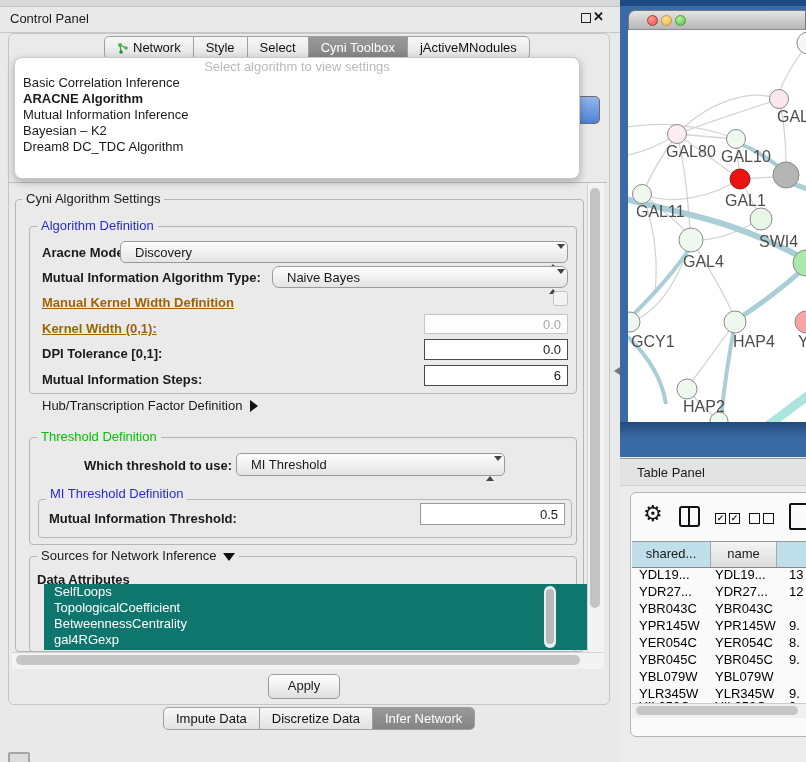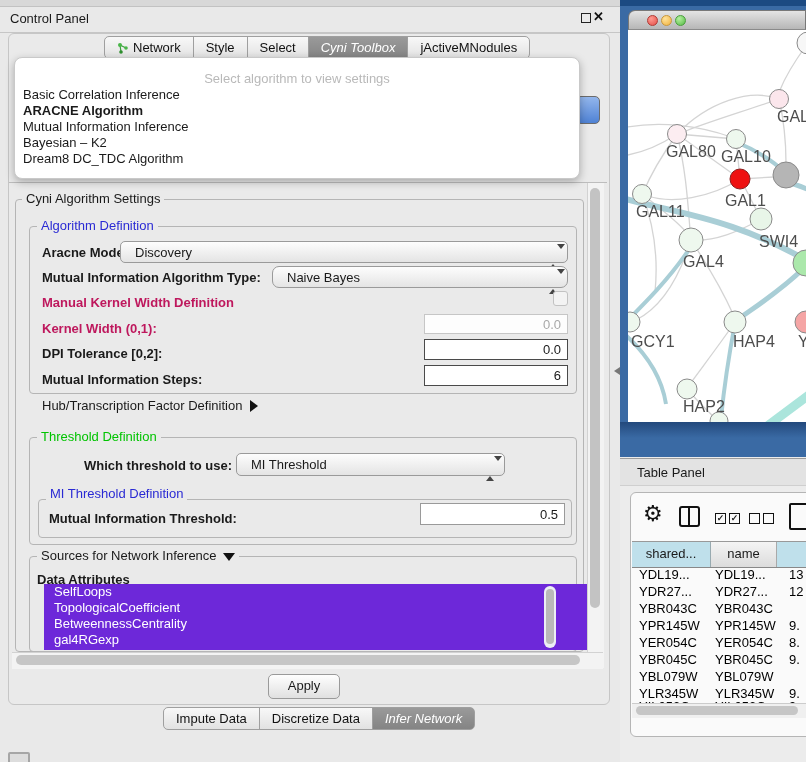--- a/index.html
+++ b/index.html
@@ -1,39 +1,39 @@
 <!DOCTYPE html>
 <html><head>
 <meta charset="utf-8">
 <style>
   html,body{margin:0;padding:0;}
   .screen{position:relative;width:806px;height:762px;background:#e9e9e9;overflow:hidden;
           font-family:"Liberation Sans",sans-serif;font-size:13px;color:#1a1a1a;}
   .abs{position:absolute;}
   .lbl{position:absolute;white-space:nowrap;line-height:15px;}
   .bold{font-weight:bold;}
-  .dis{color:#be185d;}
+  .dis{color:#a16207;text-decoration:underline;}
   
   .topstrip{left:0;top:0;width:620px;height:6px;background:#d8d8d8;border-bottom:1px solid #c2c2c2;}
   .titlerow{left:0;top:7px;width:620px;height:25px;border-bottom:1px solid #c6c6c6;}
   .float-box{position:absolute;left:581px;top:13px;width:8px;height:8px;border:1.5px solid #222;}
   .close-x{position:absolute;left:593px;top:9px;font-weight:bold;font-size:13px;color:#111;}
   
   .mainpanel{left:8px;top:33px;width:600px;height:670px;background:#eaeaea;border:1px solid #c6c6c6;border-radius:6px;}
   
   .tabs{position:absolute;display:flex;height:23px;z-index:15;padding-left:16px;}
   .seg{display:flex;align-items:center;gap:4px;padding:0 12px;border:1px solid #9f9f9f;margin-left:-1px;
        background:linear-gradient(#f8f8f8,#e2e2e2);color:#111;line-height:21px;}
   .seg:first-child{border-radius:5px 0 0 5px;margin-left:0;}
   .seg:last-child{border-radius:0 5px 5px 0;}
-  .seg.sel{background:linear-gradient(#9a9a9a,#848484);color:#fff;font-style:italic;}
+  .seg.sel{background:linear-gradient(#9a9a9a,#848484);color:#fff;}
   
   .popup{left:14px;top:57px;width:564px;height:120px;background:#fff;border:1px solid #c9c9c9;border-radius:8px;
          box-shadow:0 3px 8px rgba(0,0,0,.28);z-index:30;}
-  .popup .ph{height:16px;text-align:center;color:#b9b9b9;padding-top:13px;}
+  .popup .ph{height:16px;text-align:center;color:#b9b9b9;padding-top:1px;}
   .popup .it{height:16px;line-height:16px;padding-left:8px;}
   .combo-frag{left:576px;top:96px;width:22px;height:26px;border:1px solid #6b6b6b;border-radius:5px;
               background:linear-gradient(#93b6ec,#4f82d4);z-index:10;}
   .divline{left:9px;top:182px;width:598px;height:1px;background:#bdbdbd;}
   
   .grp{position:absolute;border:1px solid #b5b5b5;border-radius:4px;}
   .grpt{position:absolute;background:#eaeaea;padding:0 4px;line-height:14px;white-space:nowrap;}
   .blue{color:#2a2ad4;}
   .green{color:#00c400;text-align:center;}
   
@@ -44,21 +44,21 @@
   .stepper .dn{width:0;height:0;border-left:4px solid transparent;border-right:4px solid transparent;border-top:5px solid #444;}
   
   .fld{position:absolute;background:#fff;text-align:right;padding-right:6px;line-height:20px;box-sizing:border-box;}
   .fld.en{border:1.5px solid #4a4a4a;}
   .fld.di{border:1px solid #c6c6c6;color:#a8a8a8;background:#fdfdfd;}
   .fld.md{border:1px solid #9a9a9a;}
   .chk{position:absolute;left:553px;top:291px;width:13px;height:13px;border:1px solid #c2c2c2;border-radius:3px;background:#f3f3f3;}
   .tri-r{display:inline-block;width:0;height:0;border-top:6px solid transparent;border-bottom:6px solid transparent;border-left:8px solid #111;vertical-align:-2px;margin-left:8px;}
   .tri-d{display:inline-block;width:0;height:0;border-left:6px solid transparent;border-right:6px solid transparent;border-top:8px solid #111;vertical-align:-1px;margin-left:6px;}
   
-  .attrlist{left:44px;top:584px;width:558px;height:66px;background:#6d28d9;overflow:hidden;}
+  .attrlist{left:44px;top:584px;width:558px;height:66px;background:#0f766e;overflow:hidden;}
   .attrlist .ai{color:#fff;line-height:16px;padding-left:10px;white-space:nowrap;}
   .alsb{left:544px;top:586px;width:12px;height:62px;background:#eceef4;border-radius:6px;}
   .alth{left:546px;top:589px;width:8px;height:55px;background:#b9b9b9;border-radius:4px;}
   
   .vtrack{left:587px;top:183px;width:16px;height:485px;background:#f3f3f3;border-left:1px solid #d2d2d2;}
   .vthumb{left:590px;top:188px;width:10px;height:420px;background:#c3c3c3;border-radius:5px;}
   .htrack{left:12px;top:652px;width:591px;height:16px;background:#f3f3f3;border-top:1px solid #d2d2d2;}
   .hthumb{left:16px;top:655px;width:564px;height:10px;background:#c6c6c6;border-radius:5px;}
   .applybtn{left:268px;top:674px;width:70px;height:23px;border:1px solid #9a9a9a;border-radius:5px;
             background:linear-gradient(#fefefe,#e0e0e0);text-align:center;line-height:22px;}
@@ -163,21 +163,21 @@
     <span>Naive Bayes</span>
     <span class="stepper"><span class="up"></span><span class="dn"></span></span>
   </div>
 
   <div class="lbl bold dis" style="left:42px;top:295px;">Manual Kernel Width Definition</div>
   <div class="chk"></div>
 
   <div class="lbl bold dis" style="left:42px;top:321px;">Kernel Width (0,1):</div>
   <div class="fld di" style="left:424px;top:314px;width:144px;height:20px;">0.0</div>
 
-  <div class="lbl bold" style="left:42px;top:346px;">DPI Tolerance [0,2]:</div>
+  <div class="lbl bold" style="left:42px;top:346px;">DPI Tolerance [0,1]:</div>
   <div class="fld en" style="left:424px;top:339px;width:144px;height:21px;">0.0</div>
 
   <div class="lbl bold" style="left:42px;top:372px;">Mutual Information Steps:</div>
   <div class="fld en" style="left:424px;top:365px;width:144px;height:21px;">6</div>
 
   <div class="lbl" style="left:42px;top:398px;">
     <span>Hub/Transcription Factor Definition</span><span class="tri-r"></span>
   </div>
 
   <div class="grp" style="left:29px;top:437px;width:546px;height:106px;"></div>

